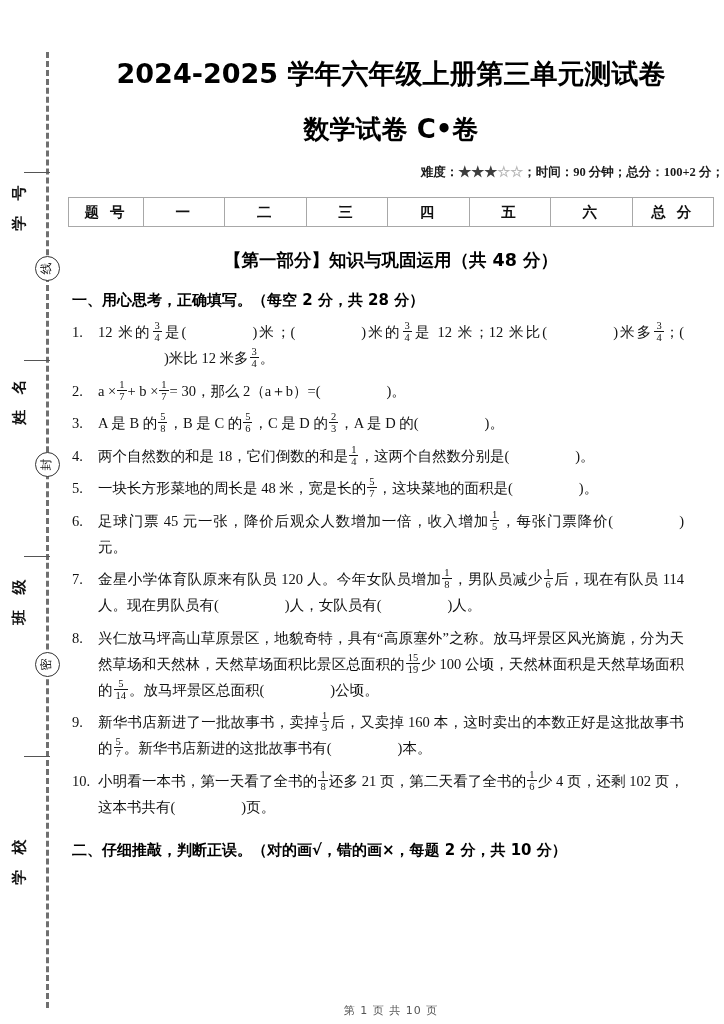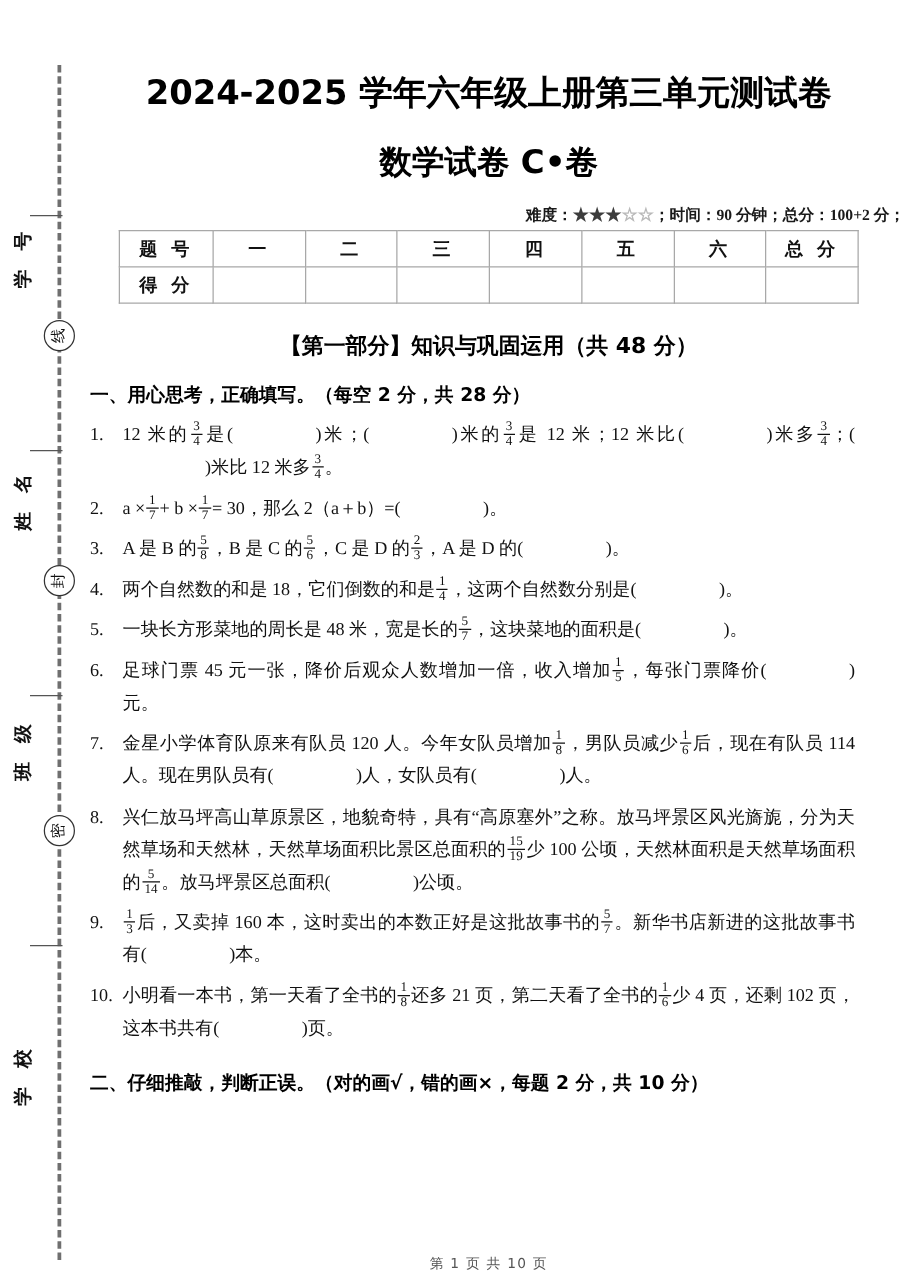--- a/index.html
+++ b/index.html
@@ -61,22 +61,22 @@
     text-align:right;font-size:12.5px;color:#1a1a1a;
     font-family:"Liberation Serif","DejaVu Serif",serif;
     font-weight:700;
   }
   .meta-line .stars{letter-spacing:0px;font-size:13px;}
   .star-on{color:#3d3d3d;}
   .star-off{color:#b9b9b9;}
 
   
   table.score-table{
-    border-collapse:collapse;margin:3px auto 0 auto;
-    width:592px;table-layout:fixed;
+    border-collapse:collapse;margin:16px auto 0 auto;
+    width:646px;table-layout:fixed;
   }
   table.score-table td{
     border:1px solid #a8a8a8;
     height:26px;
     text-align:center;vertical-align:middle;
     font-family:"DejaVu Sans","Liberation Sans",sans-serif;
     font-size:14.5px;font-weight:700;letter-spacing:3px;
     color:#111;
   }
   table.score-table td.lead{width:72px;}
@@ -163,46 +163,36 @@
         <tr>
           <td class="lead">题 号</td>
           <td>一</td>
           <td>二</td>
           <td>三</td>
           <td>四</td>
           <td>五</td>
           <td>六</td>
           <td>总 分</td>
         </tr>
-        <tr>
-          <td class="lead">得 分</td>
-          <td></td>
-          <td></td>
-          <td></td>
-          <td></td>
-          <td></td>
-          <td></td>
-          <td></td>
-        </tr>
       </tbody>
     </table>
 
   <p class="part-heading">【第一部分】知识与巩固运用（共 48 分）</p>
 
   <p class="section-heading">一、用心思考，正确填写。（每空 2 分，共 28 分）</p>
 
   <ol class="questions" id="question-list">
       <li><span class="qnum">1.</span><span>12 米的</span><span class="frac"><span class="num">3</span><span class="den">4</span></span><span>是(</span><span class="blank"></span><span>)米；(</span><span class="blank"></span><span>)米的</span><span class="frac"><span class="num">3</span><span class="den">4</span></span><span>是 12 米；12 米比(</span><span class="blank"></span><span>)米多</span><span class="frac"><span class="num">3</span><span class="den">4</span></span><span>；(</span><span class="blank"></span><span>)米比 12 米多</span><span class="frac"><span class="num">3</span><span class="den">4</span></span><span>。</span></li>
       <li><span class="qnum">2.</span><span>a ×</span><span class="frac"><span class="num">1</span><span class="den">7</span></span><span>+ b ×</span><span class="frac"><span class="num">1</span><span class="den">7</span></span><span>= 30，那么 2（a＋b）=(</span><span class="blank"></span><span>)。</span></li>
       <li><span class="qnum">3.</span><span>A 是 B 的</span><span class="frac"><span class="num">5</span><span class="den">8</span></span><span>，B 是 C 的</span><span class="frac"><span class="num">5</span><span class="den">6</span></span><span>，C 是 D 的</span><span class="frac"><span class="num">2</span><span class="den">3</span></span><span>，A 是 D 的(</span><span class="blank"></span><span>)。</span></li>
       <li><span class="qnum">4.</span><span>两个自然数的和是 18，它们倒数的和是</span><span class="frac"><span class="num">1</span><span class="den">4</span></span><span>，这两个自然数分别是(</span><span class="blank"></span><span>)。</span></li>
       <li><span class="qnum">5.</span><span>一块长方形菜地的周长是 48 米，宽是长的</span><span class="frac"><span class="num">5</span><span class="den">7</span></span><span>，这块菜地的面积是(</span><span class="blank"></span><span>)。</span></li>
       <li><span class="qnum">6.</span><span>足球门票 45 元一张，降价后观众人数增加一倍，收入增加</span><span class="frac"><span class="num">1</span><span class="den">5</span></span><span>，每张门票降价(</span><span class="blank"></span><span>)元。</span></li>
       <li><span class="qnum">7.</span><span>金星小学体育队原来有队员 120 人。今年女队员增加</span><span class="frac"><span class="num">1</span><span class="den">8</span></span><span>，男队员减少</span><span class="frac"><span class="num">1</span><span class="den">6</span></span><span>后，现在有队员 114 人。现在男队员有(</span><span class="blank"></span><span>)人，女队员有(</span><span class="blank"></span><span>)人。</span></li>
       <li><span class="qnum">8.</span><span>兴仁放马坪高山草原景区，地貌奇特，具有“高原塞外”之称。放马坪景区风光旖旎，分为天然草场和天然林，天然草场面积比景区总面积的</span><span class="frac"><span class="num">15</span><span class="den">19</span></span><span>少 100 公顷，天然林面积是天然草场面积的</span><span class="frac"><span class="num">5</span><span class="den">14</span></span><span>。放马坪景区总面积(</span><span class="blank"></span><span>)公顷。</span></li>
-      <li><span class="qnum">9.</span><span class="frac"><span class="num">1</span><span class="den">3</span></span><span>后，又卖掉 160 本，这时卖出的本数正好是这批故事书的</span><span class="frac"><span class="num">5</span><span class="den">7</span></span><span>。新华书店新进的这批故事书有(</span><span class="blank"></span><span>)本。</span></li>
+      <li><span class="qnum">9.</span><span>新华书店新进了一批故事书，卖掉</span><span class="frac"><span class="num">1</span><span class="den">3</span></span><span>后，又卖掉 160 本，这时卖出的本数正好是这批故事书的</span><span class="frac"><span class="num">5</span><span class="den">7</span></span><span>。新华书店新进的这批故事书有(</span><span class="blank"></span><span>)本。</span></li>
       <li><span class="qnum">10.</span><span>小明看一本书，第一天看了全书的</span><span class="frac"><span class="num">1</span><span class="den">8</span></span><span>还多 21 页，第二天看了全书的</span><span class="frac"><span class="num">1</span><span class="den">6</span></span><span>少 4 页，还剩 102 页，这本书共有(</span><span class="blank"></span><span>)页。</span></li>
     </ol>
 
   <p class="section-heading second">二、仔细推敲，判断正误。（对的画√，错的画×，每题 2 分，共 10 分）</p>
 
   <div class="footer">第 1 页 共 10 页</div>
 </div>
 
 </body></html>

